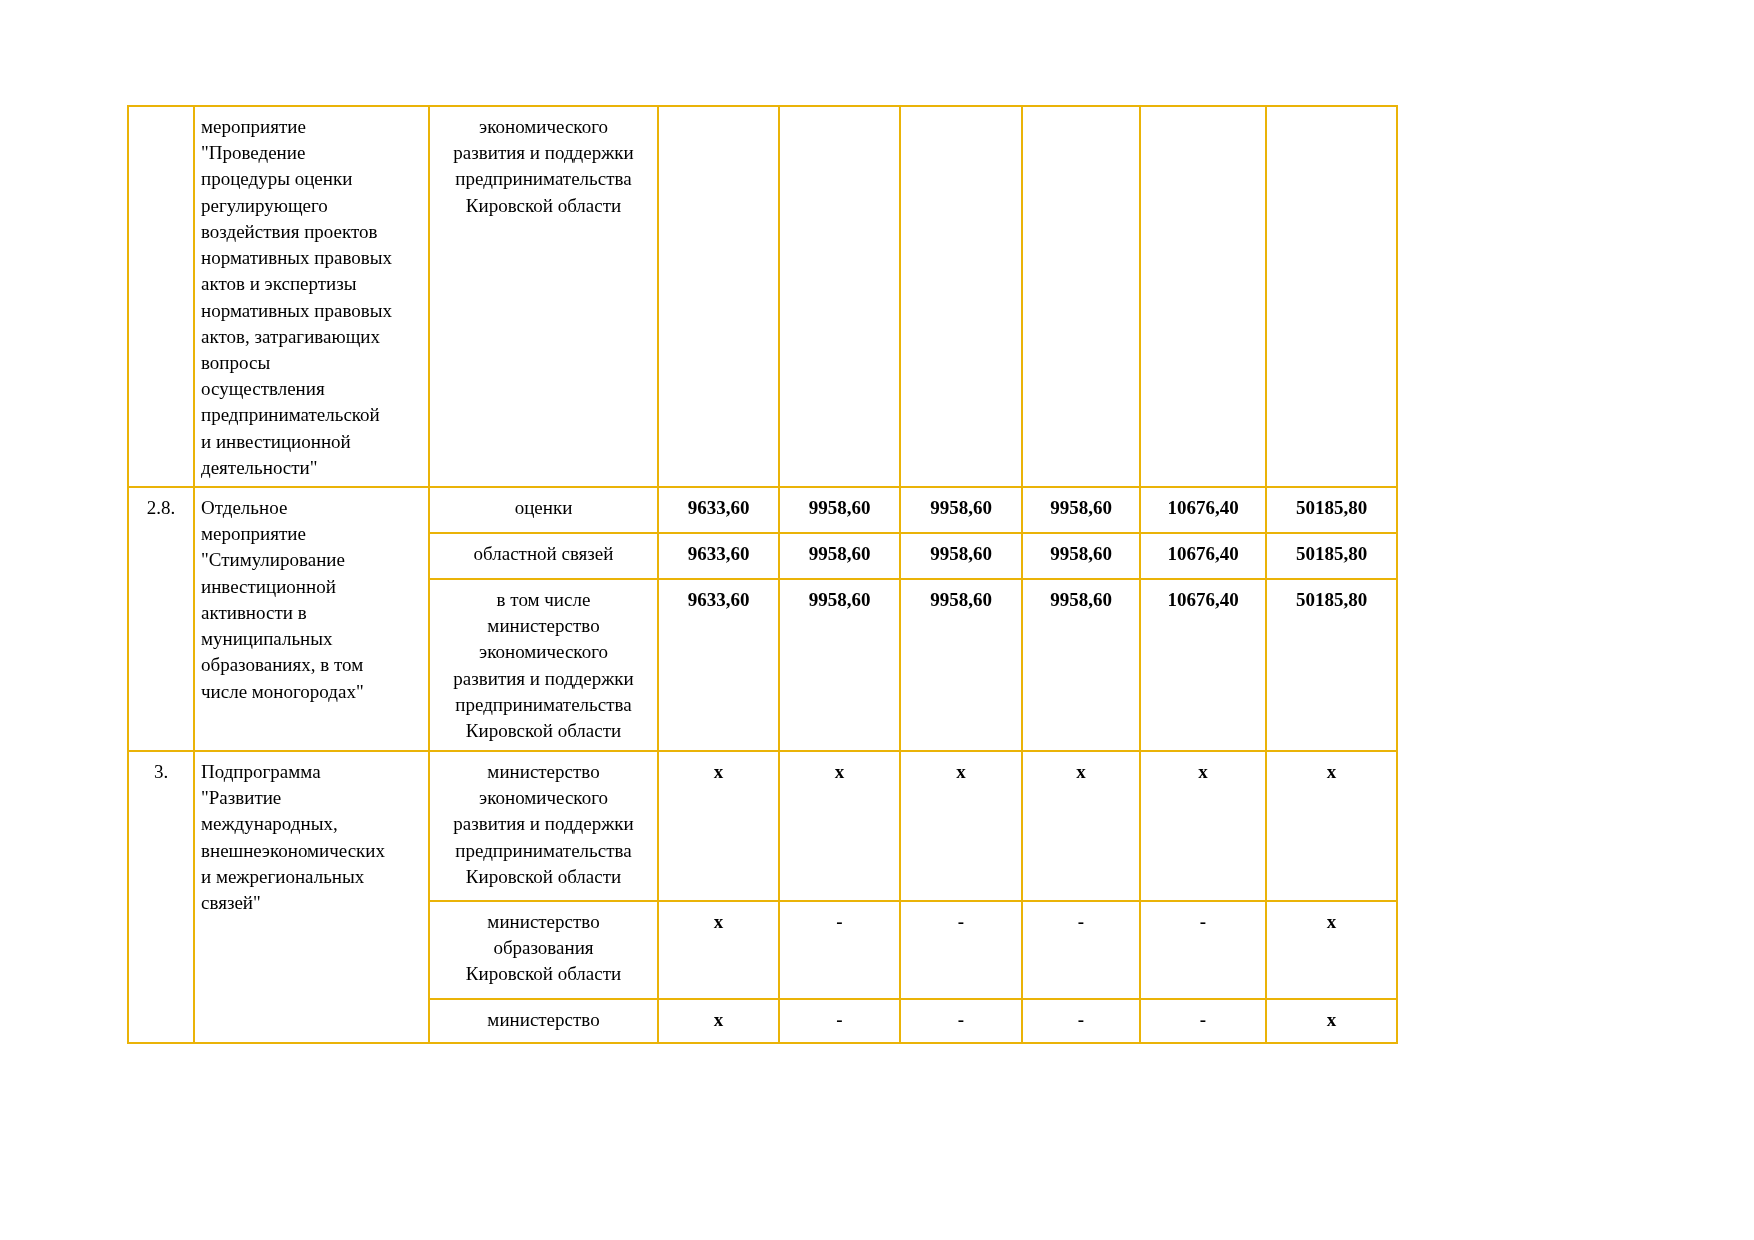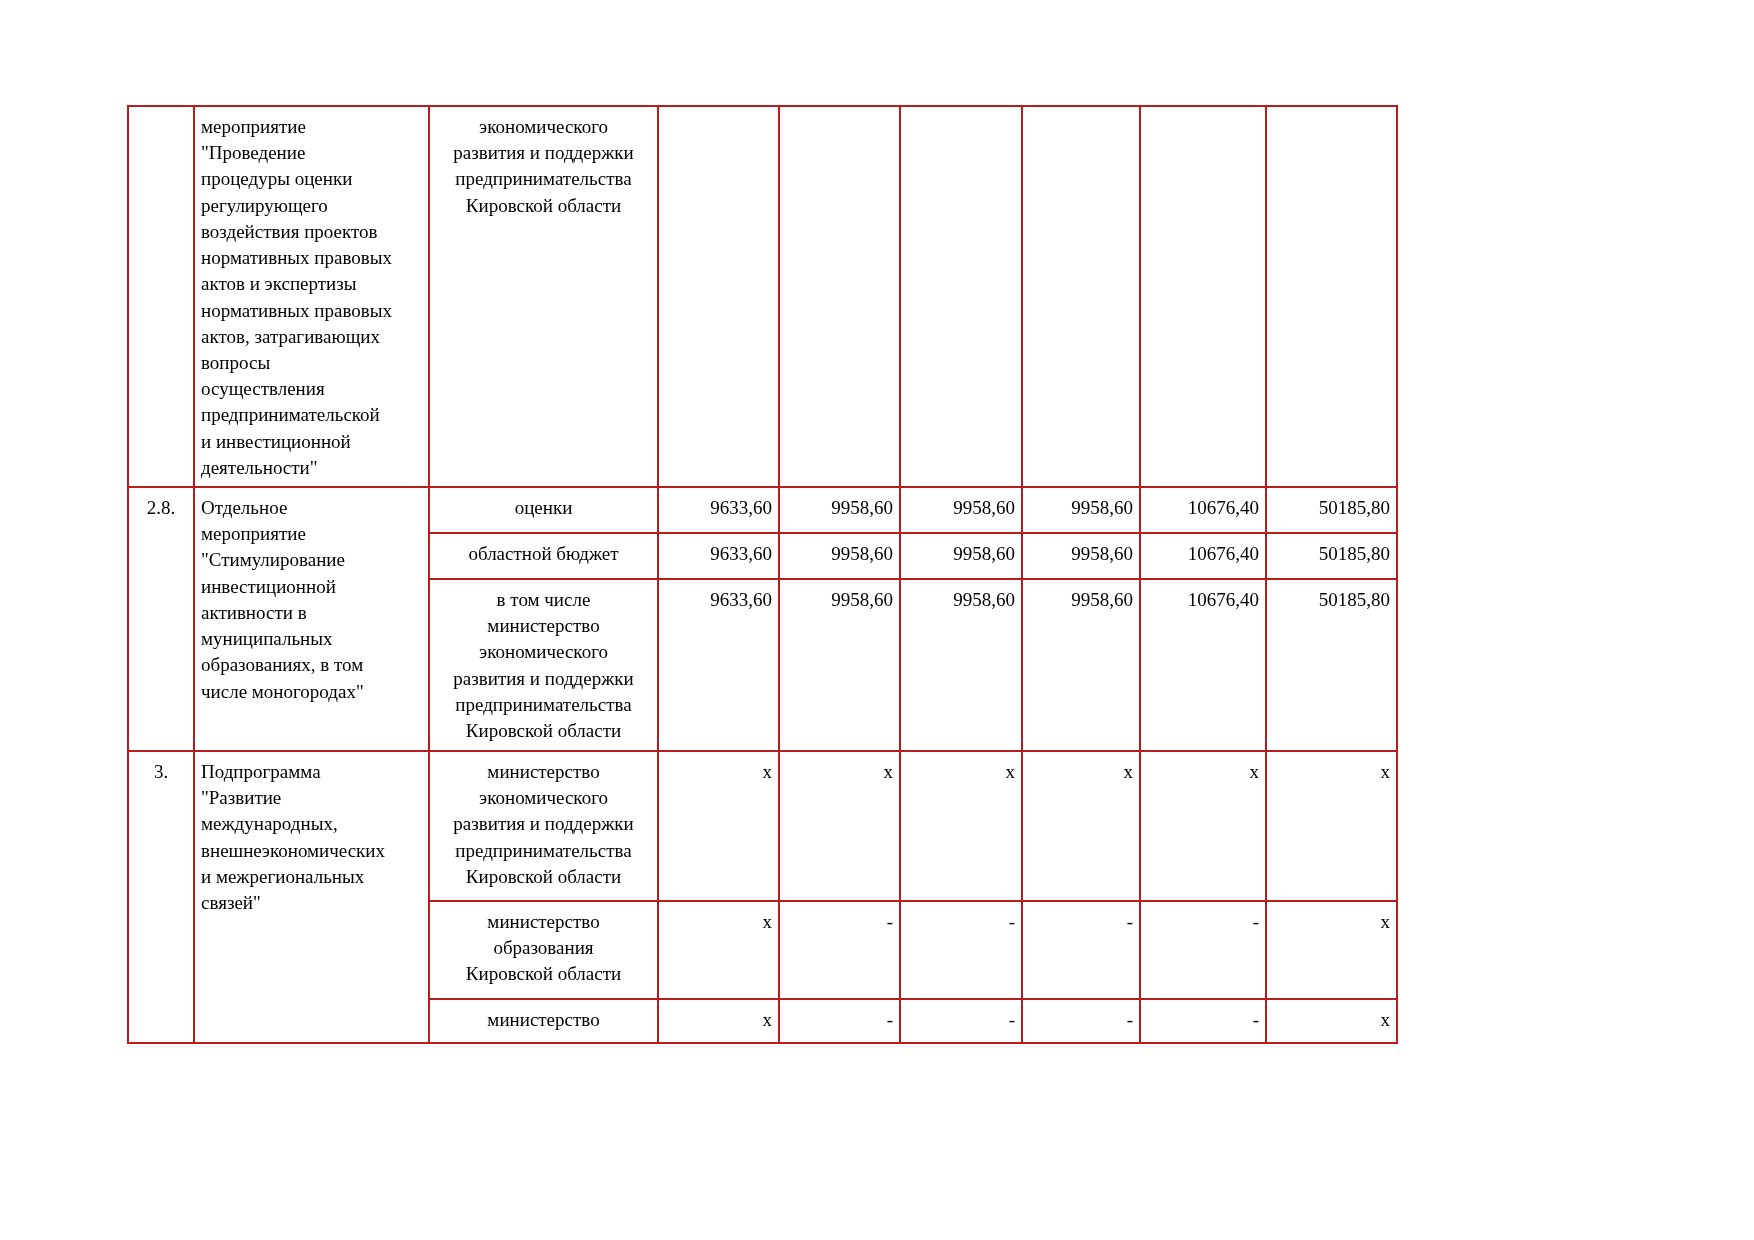--- a/index.html
+++ b/index.html
@@ -16,32 +16,32 @@
     overflow:hidden;
   }
   table.doc-table {
     position:absolute;
     left:127px; top:105px;
     width:1269px;
     border-collapse:collapse;
     table-layout:fixed;
   }
   table.doc-table td {
-    border:2px solid #b91c1c;
+    border:2px solid #eab308;
     vertical-align:top;
     font-size:19px;
     line-height:1.38;
     padding:7px 6px 4px 6px;
     white-space:pre-line;
     overflow:hidden;
   }
   td.c-num  { text-align:center; }
   td.c-name { text-align:left; }
   td.c-src  { text-align:center; }
-  td.c-val  { text-align:right; }
+  td.c-val  { text-align:center;font-weight:bold; }
   tr.h381 { height:381px; }
   tr.h46  { height:46px; }
   tr.h172 { height:172px;margin-left:24px; }
   tr.h150 { height:150px; }
   tr.h98  { height:98px; }
   tr.h44  { height:44px; }
 </style>
 </head>
 <body>
 
@@ -101,21 +101,21 @@
         <td class="c-src">оценки</td>
         <td class="c-val">9633,60</td>
         <td class="c-val">9958,60</td>
         <td class="c-val">9958,60</td>
         <td class="c-val">9958,60</td>
         <td class="c-val">10676,40</td>
         <td class="c-val">50185,80</td>
       </tr>
 
       <tr class="h46">
-        <td class="c-src">областной бюджет</td>
+        <td class="c-src">областной связей</td>
         <td class="c-val">9633,60</td>
         <td class="c-val">9958,60</td>
         <td class="c-val">9958,60</td>
         <td class="c-val">9958,60</td>
         <td class="c-val">10676,40</td>
         <td class="c-val">50185,80</td>
       </tr>
 
       <tr class="h172">
         <td class="c-src">в том числе

